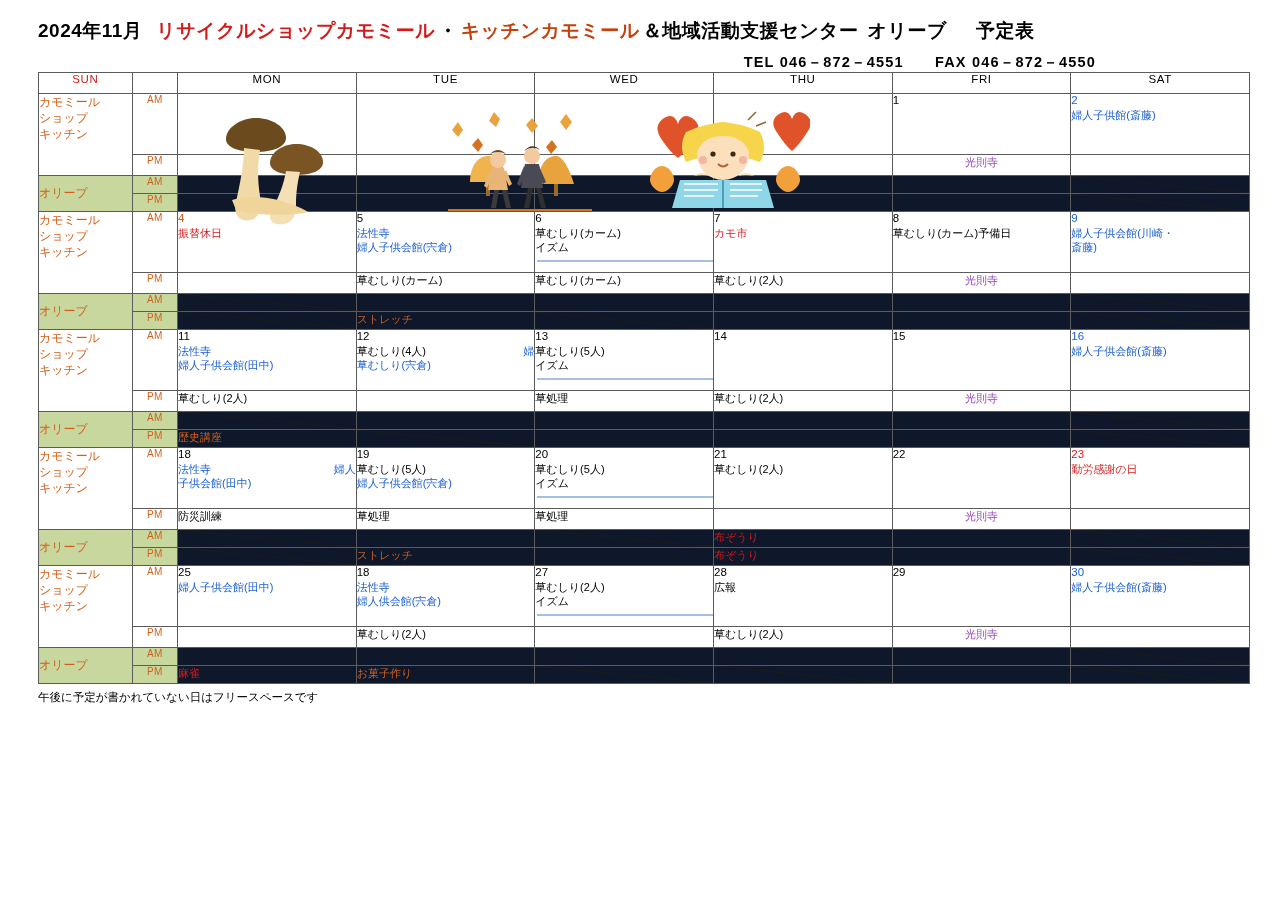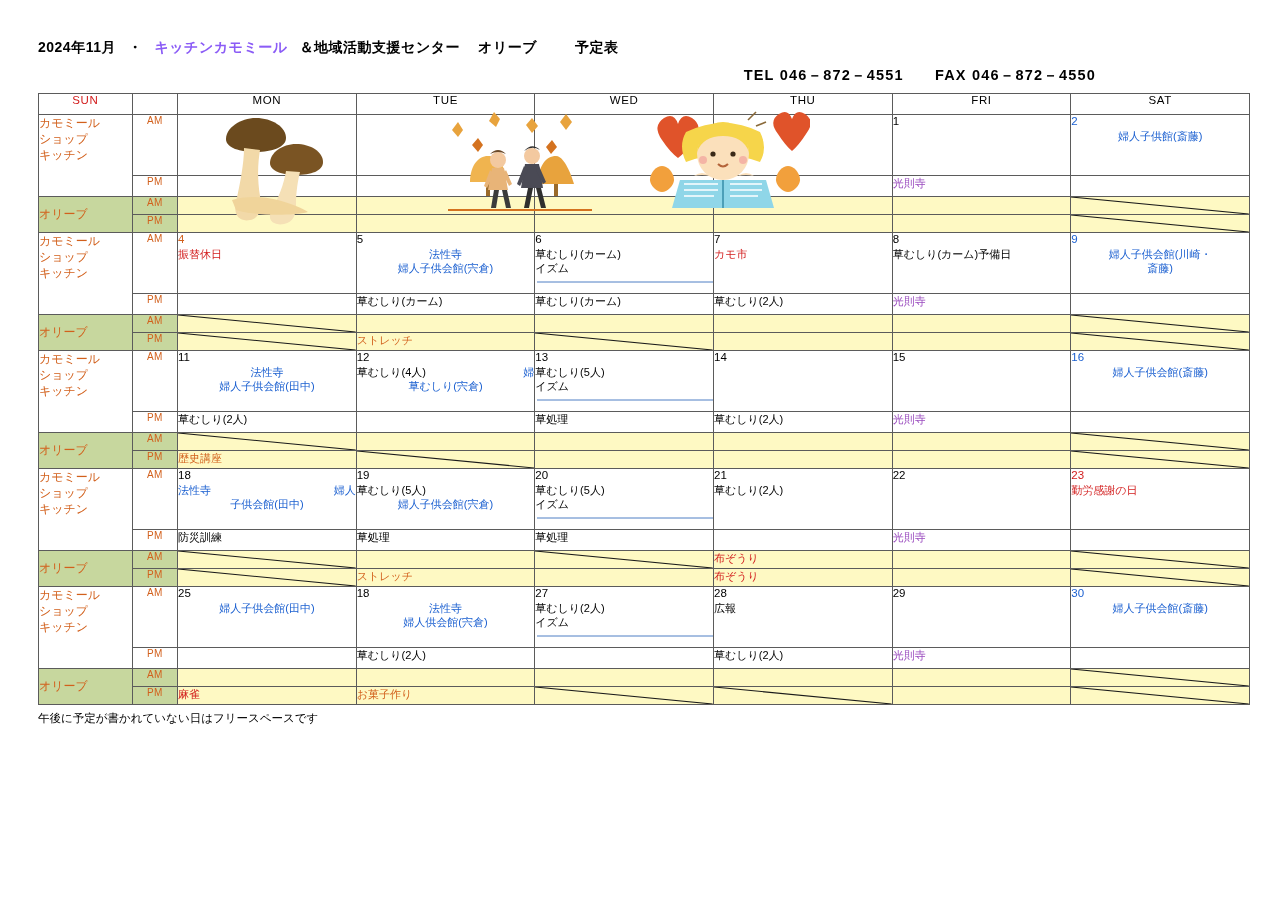--- a/index.html
+++ b/index.html
@@ -18,48 +18,47 @@
     position: relative;
     width: 1280px;
     height: 904px;
     box-sizing: border-box;
     padding: 18px 34px 0 38px;
   }
 
   
   .title-row {
     display: flex;
-    align-items: flex-end;
-    gap: 12px;
-    font-size: 14px;
+    align-items: flex-start;
+    gap: 3px;
+    font-size: 19px;
     font-weight: bold;
     letter-spacing: 0.5px;
     white-space: nowrap;
   }
   .title-date { color: #000; }
   .title-main { color: #d21c1c; margin-left: 11px; }
   .title-mid  { color: #000; }
-  .title-blue { color: #8b5cf6; margin-top: 21px; }
+  .title-blue { color: #c2410c; }
   .title-tail { color: #000; }
   .title-olive { color: #000; margin-left: 6px; }
   .title-plan { color: #000; margin-left: 26px; }
 
   .contact-row {
     margin-top: 9px;
     text-align: right;
     padding-right: 150px;
     font-size: 14.5px;
     letter-spacing: 1.2px;
     white-space: nowrap;
   }
   .contact-row span { margin-left: 26px; font-weight: bold; }
 
   
   table.cal {
-    margin-top: 8px;
     border-collapse: collapse;
     table-layout: fixed;
     width: 1212px;
     font-size: 11px;
   }
   table.cal td, table.cal th {
     border: 1px solid #5b5b5b;
     padding: 0;
     vertical-align: top;
     overflow: hidden;
@@ -102,42 +101,42 @@
     letter-spacing: 0.3px;
   }
 
   
   td.cell {
     position: relative;
     padding: 2px 3px 2px 4px;
     font-size: 11px;
     line-height: 1.35;
   }
-  td.cell.green { background: #fef9c3; }
+  td.cell.green { background: #0f172a; }
   td.am { height: 60px; }
   td.pm { height: 20px; }
   td.olive-am { height: 17px; }
   td.olive-pm { height: 17px; }
 
   .dnum {
     font-size: 11.5px;
     line-height: 1.1;
     display: block;
     margin-bottom: 1px;
   }
   .dnum.black { color: #000; }
   .dnum.blue  { color: #1a5fd0; }
   .dnum.red   { color: #d21c1c; }
   .dnum.orange{ color: #d2601c; }
 
   .ev { display: block; white-space: nowrap; }
-  .ev.blue  { color: #1a5fd0; text-align: center; }
+  .ev.blue  { color: #1a5fd0; }
   .ev.black { color: #000; }
   .ev.red   { color: #d21c1c; }
-  .ev.purple{ color: #9a4bbf; }
+  .ev.purple{ color: #9a4bbf; text-align: center; }
   .ev.orange{ color: #d2601c; }
 
   .ev-row {
     display: flex;
     justify-content: space-between;
     white-space: nowrap;
   }
 
   
   .diag {
@@ -174,20 +173,21 @@
   #walkers  { left: 440px; top: 104px; }
   #reading  { left: 640px; top: 104px; }
 </style>
 </head>
 <body>
 
 <div class="page">
 
   <div class="title-row">
     <span class="title-date">2024年11月</span>
+    <span class="title-main">リサイクルショップカモミール</span>
     <span class="title-mid">・</span>
     <span class="title-blue">キッチンカモミール</span>
     <span class="title-tail">＆地域活動支援センター</span>
     <span class="title-olive">オリーブ</span>
     <span class="title-plan">予定表</span>
   </div>
 
   <div class="contact-row">
     <span>TEL 046－872－4551</span>
     <span>FAX 046－872－4550</span>

